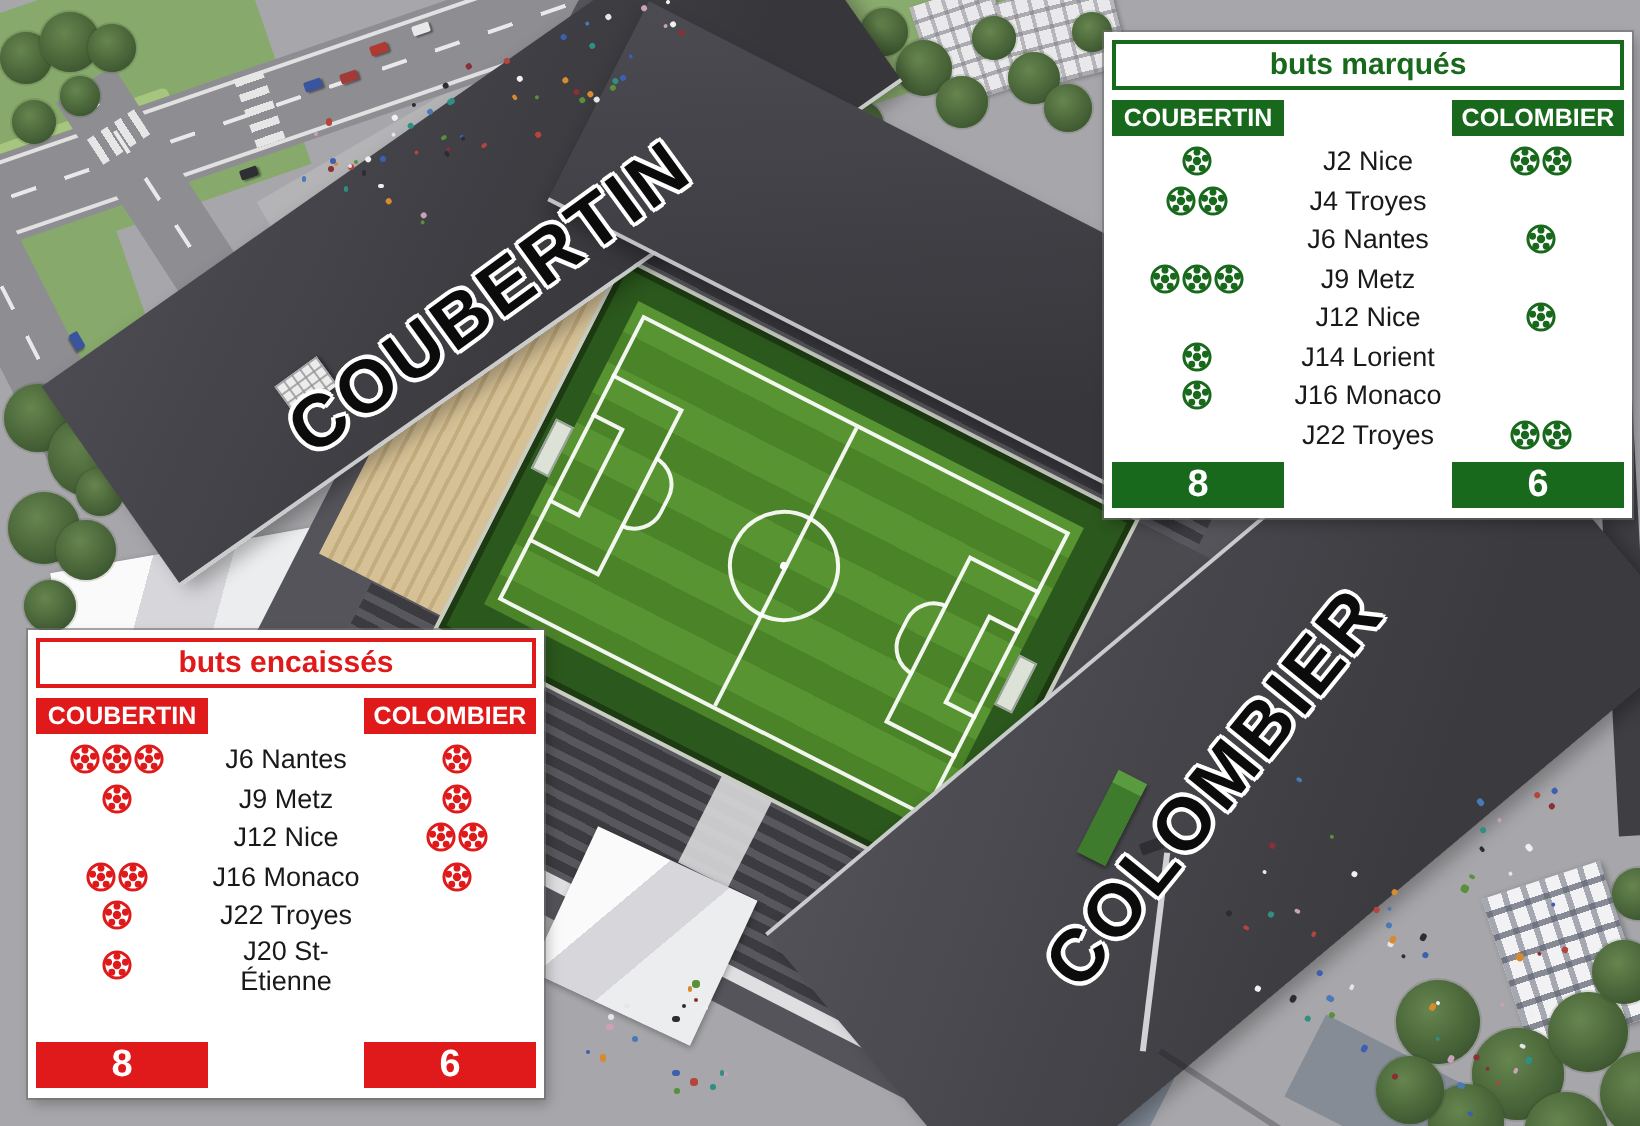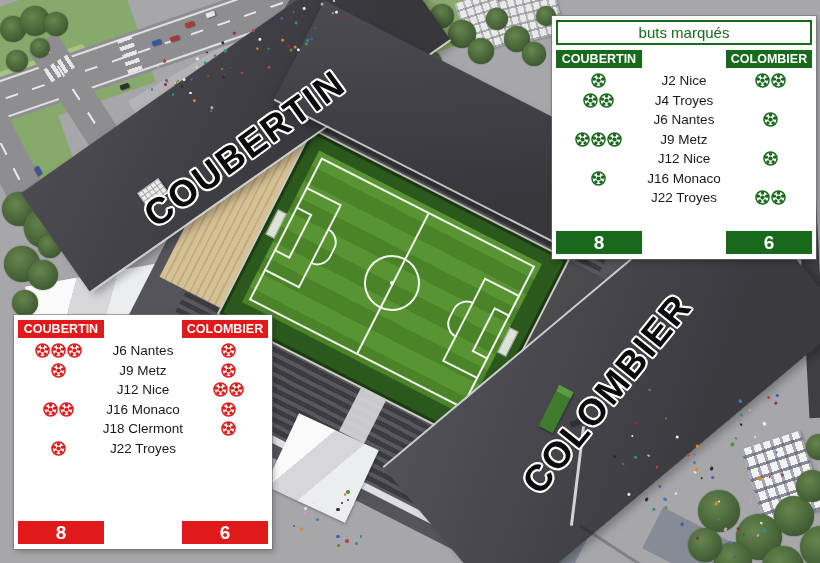--- a/index.html
+++ b/index.html
@@ -94,21 +94,21 @@
   .greentower{position:absolute;width:16px;height:46px;background:linear-gradient(180deg,#5a9b3f 15%,#3e7b2d 15%);z-index:5;transform:rotate(27deg);box-shadow:1px 1px 2px rgba(0,0,0,.4);}
 
   .crowd{position:absolute;z-index:5;}
   .crowd b{position:absolute;border-radius:50%;}
 
   
   .panel{position:absolute;background:#fff;box-shadow:0 0 0 1px rgba(110,110,110,.6),2px 3px 6px rgba(0,0,0,.25);z-index:10;}
   .panel.green{left:552px;top:16px;width:264px;height:243px;}
   .panel.red{left:14px;top:315px;width:258px;height:234px;}
   .ttl{margin:4px 4px 0;border:2px solid;height:21px;display:flex;align-items:center;justify-content:center;
-    font-weight:400;font-size:15px;}
+    font-weight:700;font-size:15px;}
   .panel.green .ttl{color:#18691c;border-color:#18691c;}
   .panel.red .ttl{color:#e01a1a;border-color:#e01a1a;}
   .hdrs{display:flex;justify-content:space-between;margin:5px 4px 0;}
   .hdr{width:86px;height:18px;display:flex;align-items:center;justify-content:center;color:#fff;font-weight:700;font-size:12.5px;}
   .panel.green .hdr,.panel.green .tot{background:#18691c;}
   .panel.red .hdr,.panel.red .tot{background:#e01a1a;}
   .rows{margin-top:3px;}
   .trow{display:grid;grid-template-columns:92px 1fr 92px;height:19.5px;align-items:center;}
   .panel.red .trow{grid-template-columns:88px 1fr 88px;}
   .balls{display:flex;justify-content:center;align-items:center;gap:1px;}
@@ -347,20 +347,35 @@
             <svg width="15" height="15" viewBox="0 0 20 20">
     <circle cx="10" cy="10" r="8.7" fill="#fff" stroke="#18691c" stroke-width="2"></circle>
     <circle cx="10" cy="10" r="2.8" fill="#18691c"></circle>
               <circle cx="10.00" cy="4.10" r="2.3" fill="#18691c"></circle>
               <circle cx="15.61" cy="8.18" r="2.3" fill="#18691c"></circle>
               <circle cx="13.47" cy="14.77" r="2.3" fill="#18691c"></circle>
               <circle cx="6.53" cy="14.77" r="2.3" fill="#18691c"></circle>
               <circle cx="4.39" cy="8.18" r="2.3" fill="#18691c"></circle>
             </svg>
           </div>
+          <div class="mlabel">J14 Lorient</div>
+          <div class="balls"></div>
+        </div>
+        <div class="trow">
+          <div class="balls">
+            <svg width="15" height="15" viewBox="0 0 20 20">
+    <circle cx="10" cy="10" r="8.7" fill="#fff" stroke="#18691c" stroke-width="2"></circle>
+    <circle cx="10" cy="10" r="2.8" fill="#18691c"></circle>
+              <circle cx="10.00" cy="4.10" r="2.3" fill="#18691c"></circle>
+              <circle cx="15.61" cy="8.18" r="2.3" fill="#18691c"></circle>
+              <circle cx="13.47" cy="14.77" r="2.3" fill="#18691c"></circle>
+              <circle cx="6.53" cy="14.77" r="2.3" fill="#18691c"></circle>
+              <circle cx="4.39" cy="8.18" r="2.3" fill="#18691c"></circle>
+            </svg>
+          </div>
           <div class="mlabel">J16 Monaco</div>
           <div class="balls"></div>
         </div>
         <div class="trow">
           <div class="balls"></div>
           <div class="mlabel">J22 Troyes</div>
           <div class="balls">
             <svg width="15" height="15" viewBox="0 0 20 20">
     <circle cx="10" cy="10" r="8.7" fill="#fff" stroke="#18691c" stroke-width="2"></circle>
     <circle cx="10" cy="10" r="2.8" fill="#18691c"></circle>
@@ -382,20 +397,21 @@
           </div>
         </div>
       </div>
     <div class="tots">
       <div class="tot">8</div>
       <div class="tot">6</div>
     </div>
   </div>
 
   <div class="panel red">
+    <div class="ttl">buts encaissés</div>
     <div class="hdrs">
       <div class="hdr">COUBERTIN</div>
       <div class="hdr">COLOMBIER</div>
     </div>
     <div class="rows" id="conceded-rows">
         <div class="trow">
           <div class="balls">
             <svg width="15" height="15" viewBox="0 0 20 20">
     <circle cx="10" cy="10" r="8.7" fill="#fff" stroke="#e01a1a" stroke-width="2"></circle>
     <circle cx="10" cy="10" r="2.8" fill="#e01a1a"></circle>
@@ -514,47 +530,47 @@
     <circle cx="10" cy="10" r="2.8" fill="#e01a1a"></circle>
               <circle cx="10.00" cy="4.10" r="2.3" fill="#e01a1a"></circle>
               <circle cx="15.61" cy="8.18" r="2.3" fill="#e01a1a"></circle>
               <circle cx="13.47" cy="14.77" r="2.3" fill="#e01a1a"></circle>
               <circle cx="6.53" cy="14.77" r="2.3" fill="#e01a1a"></circle>
               <circle cx="4.39" cy="8.18" r="2.3" fill="#e01a1a"></circle>
             </svg>
           </div>
         </div>
         <div class="trow">
-          <div class="balls"></div>
-          <div class="mlabel">J18 Clermont</div>
-          <div class="balls">
-            <svg width="15" height="15" viewBox="0 0 20 20">
-    <circle cx="10" cy="10" r="8.7" fill="#fff" stroke="#e01a1a" stroke-width="2"></circle>
-    <circle cx="10" cy="10" r="2.8" fill="#e01a1a"></circle>
-              <circle cx="10.00" cy="4.10" r="2.3" fill="#e01a1a"></circle>
-              <circle cx="15.61" cy="8.18" r="2.3" fill="#e01a1a"></circle>
-              <circle cx="13.47" cy="14.77" r="2.3" fill="#e01a1a"></circle>
-              <circle cx="6.53" cy="14.77" r="2.3" fill="#e01a1a"></circle>
-              <circle cx="4.39" cy="8.18" r="2.3" fill="#e01a1a"></circle>
-            </svg>
-          </div>
-        </div>
-        <div class="trow">
           <div class="balls">
             <svg width="15" height="15" viewBox="0 0 20 20">
     <circle cx="10" cy="10" r="8.7" fill="#fff" stroke="#e01a1a" stroke-width="2"></circle>
     <circle cx="10" cy="10" r="2.8" fill="#e01a1a"></circle>
               <circle cx="10.00" cy="4.10" r="2.3" fill="#e01a1a"></circle>
               <circle cx="15.61" cy="8.18" r="2.3" fill="#e01a1a"></circle>
               <circle cx="13.47" cy="14.77" r="2.3" fill="#e01a1a"></circle>
               <circle cx="6.53" cy="14.77" r="2.3" fill="#e01a1a"></circle>
               <circle cx="4.39" cy="8.18" r="2.3" fill="#e01a1a"></circle>
             </svg>
           </div>
           <div class="mlabel">J22 Troyes</div>
+          <div class="balls"></div>
+        </div>
+        <div class="trow">
+          <div class="balls">
+            <svg width="15" height="15" viewBox="0 0 20 20">
+    <circle cx="10" cy="10" r="8.7" fill="#fff" stroke="#e01a1a" stroke-width="2"></circle>
+    <circle cx="10" cy="10" r="2.8" fill="#e01a1a"></circle>
+              <circle cx="10.00" cy="4.10" r="2.3" fill="#e01a1a"></circle>
+              <circle cx="15.61" cy="8.18" r="2.3" fill="#e01a1a"></circle>
+              <circle cx="13.47" cy="14.77" r="2.3" fill="#e01a1a"></circle>
+              <circle cx="6.53" cy="14.77" r="2.3" fill="#e01a1a"></circle>
+              <circle cx="4.39" cy="8.18" r="2.3" fill="#e01a1a"></circle>
+            </svg>
+          </div>
+          <div class="mlabel">J20 St-Étienne</div>
           <div class="balls"></div>
         </div>
       </div>
     <div class="tots">
       <div class="tot">8</div>
       <div class="tot">6</div>
     </div>
   </div>
 
 <div class="tree" style="left: 0px; top: 16px; width: 26px; height: 26px;">

